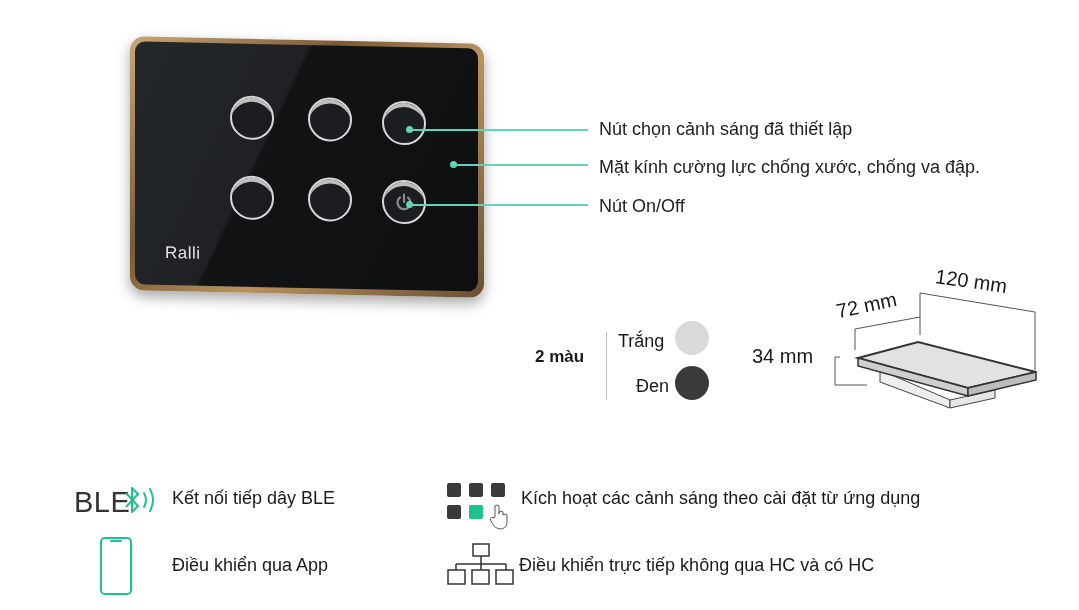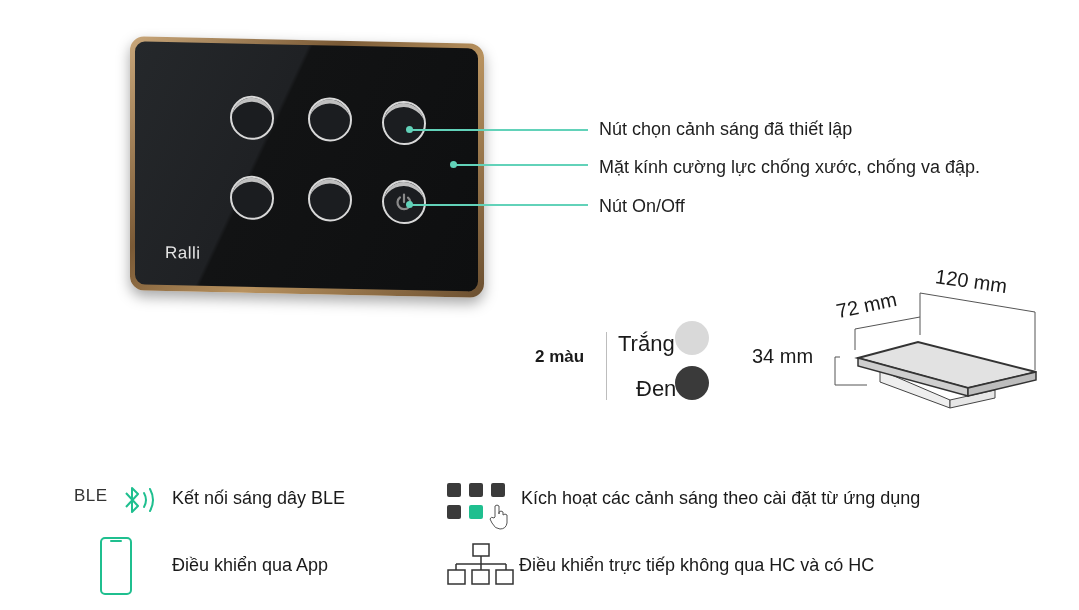--- a/index.html
+++ b/index.html
@@ -20,26 +20,26 @@
     .brand { position: absolute; left: 30px; bottom: 22px; color: #e6e6e6; font-size: 17px; letter-spacing: 0.5px; }
 
     
     .callout-line { height: 2px; background: #62d2b9; }
     .callout-dot { width: 7px; height: 7px; border-radius: 50%; background: #62d2b9; }
     .callout-text { font-size: 18px; color: #1e1e1e; white-space: nowrap; }
 
     
     .colors-title { font-weight: bold; font-size: 17px; text-align: center; }
     .vdivider { width: 1px; background: #bdbdbd; }
-    .color-label { font-size: 22px; }
+    .color-label { font-size: 18px; }
     .swatch { width: 34px; height: 34px; border-radius: 50%; }
 
     
     .feat-text { font-size: 18px; white-space: nowrap; }
-    .ble-label { font-size: 17px; color: #333; letter-spacing: 0.5px; }
+    .ble-label { font-size: 29px; color: #333; letter-spacing: 0.5px; }
     .sq { position: absolute; width: 14px; height: 14px; border-radius: 2px; background: #3b3b3b; }
     .sq.on { background: #1fbf8f; }
 
     .dim-text { font-size: 20px; color: #1a1a1a; white-space: nowrap; }
   </style>
 </head>
 <body>
 
 <div class="abs panel-frame">
   <div class="panel-glass">
@@ -93,21 +93,21 @@
 <div class="abs dim-text" style="left:935px; top:270px; transform:rotate(8deg);">120 mm</div>
 <div class="abs dim-text" style="left:836px; top:294px; transform:rotate(-12deg);">72 mm</div>
 <div class="abs dim-text" style="left:752px; top:345px;">34 mm</div>
 
 <div class="abs ble-label" style="left:74px; top:486px;">BLE</div>
 <svg class="abs" style="left:122px; top:484px;" width="40" height="32" viewBox="0 0 40 32">
   <polyline points="4,9 16,22 10,28 10,4 16,10 4,23" fill="none" stroke="#1fbf8f" stroke-width="2" stroke-linejoin="round"></polyline>
   <path d="M22 9 Q26 16 22 23" fill="none" stroke="#1fbf8f" stroke-width="2" stroke-linecap="round"></path>
   <path d="M28 5 Q34 16 28 27" fill="none" stroke="#1fbf8f" stroke-width="2" stroke-linecap="round"></path>
 </svg>
-<div class="abs feat-text" style="left:172px; top:488px;">Kết nối sáng dây BLE</div>
+<div class="abs feat-text" style="left:172px; top:488px;">Kết nối tiếp dây BLE</div>
 
 <svg class="abs" style="left:99px; top:536px;" width="34" height="60" viewBox="0 0 34 60">
   <rect x="2" y="2" width="30" height="56" rx="4" fill="none" stroke="#1fbf8f" stroke-width="2"></rect>
   <line x1="12" y1="5" x2="22" y2="5" stroke="#1fbf8f" stroke-width="2" stroke-linecap="round"></line>
 </svg>
 <div class="abs feat-text" style="left:172px; top:555px;">Điều khiển qua App</div>
 
 <div class="abs" style="left:446px; top:482px; width:64px; height:50px;">
   <div class="sq" style="left:1px; top:1px;"></div>
   <div class="sq" style="left:23px; top:1px;"></div>

